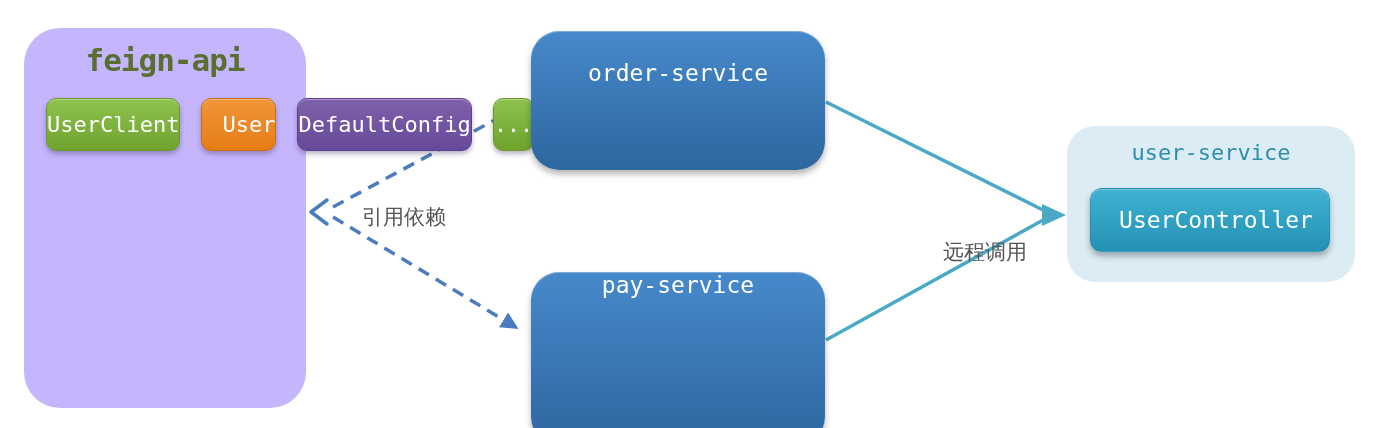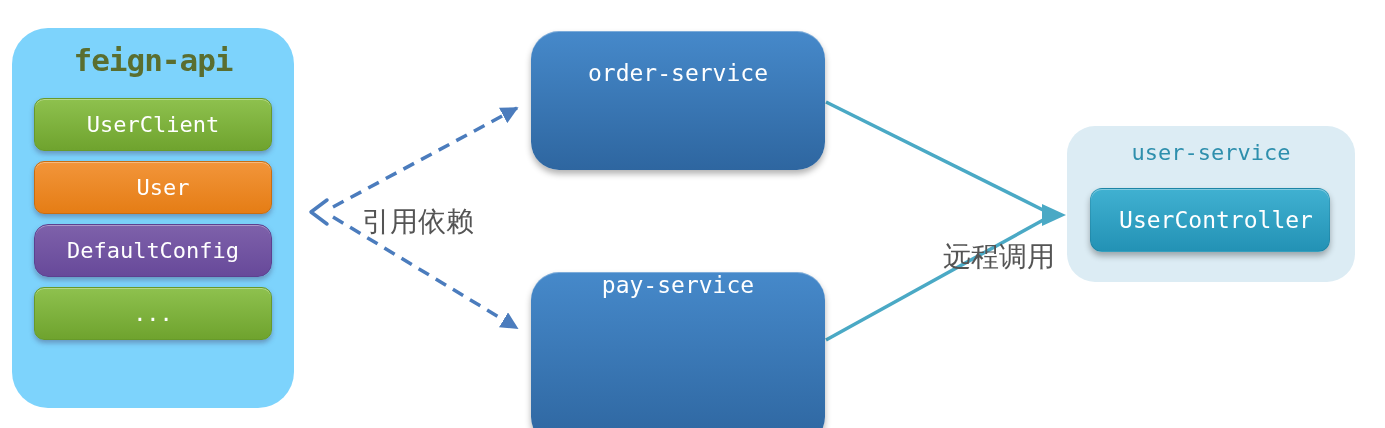--- a/index.html
+++ b/index.html
@@ -1,34 +1,34 @@
 <!DOCTYPE html>
 <html><head>
 <meta charset="utf-8">
 <style>
   html,body{margin:0;padding:0;background:#ffffff;}
   .stage{position:relative;width:1385px;height:428px;background:#ffffff;overflow:hidden;
          font-family:"DejaVu Sans Mono","Liberation Mono",monospace;}
   .layer{position:absolute;left:0;top:0;width:1385px;height:428px;pointer-events:none;}
 
   
-  .feign-panel{position:absolute;left:12px;top:28px;width:282px;height:380px;
-               background:#7dd3fc;border-radius:36px;}
+  .feign-panel{position:absolute;left:24px;top:28px;width:282px;height:380px;
+               background:#c4b5fd;border-radius:36px;}
   .feign-title{position:absolute;left:0;top:14px;width:282px;text-align:center;
                font-size:31px;font-weight:bold;color:#5a6e2f;letter-spacing:-1px;}
   .feign-items{position:absolute;left:22px;top:70px;width:238px;display:flex;
-               flex-direction:column;gap:10px;}
+               flex-direction:row;gap:21px;}
 
   .node{display:flex;align-items:center;justify-content:center;color:#ffffff;
         font-size:22px;border-radius:10px;height:53px;
         box-shadow:0 3px 5px rgba(60,40,80,0.35), inset 0 1px 0 rgba(255,255,255,0.35);
         border:1px solid rgba(0,0,0,0.10);box-sizing:border-box;}
   .node.green {background:linear-gradient(#8ec14e,#6fa32e);border-color:#679a2a;}
   .node.orange{background:linear-gradient(#f2953a,#e57d15);border-color:#c96d10;padding-left:20px;}
-  .node.purple{background:linear-gradient(#7e61aa,#67499a);border-color:#5c4090;border-radius:14px;}
+  .node.purple{background:linear-gradient(#7e61aa,#67499a);border-color:#5c4090;}
 
   
   .service-box{position:absolute;width:294px;border-radius:28px;
                background:linear-gradient(#4689ca,#2e66a0);
                box-shadow:0 4px 6px rgba(0,0,0,0.30), inset 0 1px 0 rgba(255,255,255,0.30);
                color:#ffffff;font-size:23px;text-align:center;box-sizing:border-box;}
   .service-order{left:531px;top:31px;height:139px;padding-top:29px;}
   .service-pay {left:531px;top:272px;height:173px;}
 
   
@@ -37,21 +37,21 @@
   .user-title{position:absolute;left:0;top:14px;width:288px;text-align:center;
               font-size:22px;color:#2e8fad;}
   .user-controller{position:absolute;left:23px;top:62px;width:240px;height:64px;
                    border-radius:12px;font-size:23px;height:64px;
                    background:linear-gradient(#40b1d1,#2392b5);
                    box-shadow:0 4px 6px rgba(0,0,0,0.30), inset 0 1px 0 rgba(255,255,255,0.35);
                    border:1px solid rgba(0,60,80,0.15);padding-left:12px;}
 
   
   .edge-label{position:absolute;font-family:Liberation Mono, monospace;
-              font-size:28px;color:#545454;white-space:nowrap;}
+              font-size:21px;color:#545454;white-space:nowrap;}
   .label-dep{left:362px;top:203px;}
   .label-rpc{left:943px;top:202px;margin-top:36px;}
 </style>
 </head>
 <body>
 
 <div class="stage">
 
   <svg class="layer" width="1385" height="428" viewBox="0 0 1385 428" xmlns="http://www.w3.org/2000/svg">
     <defs>

